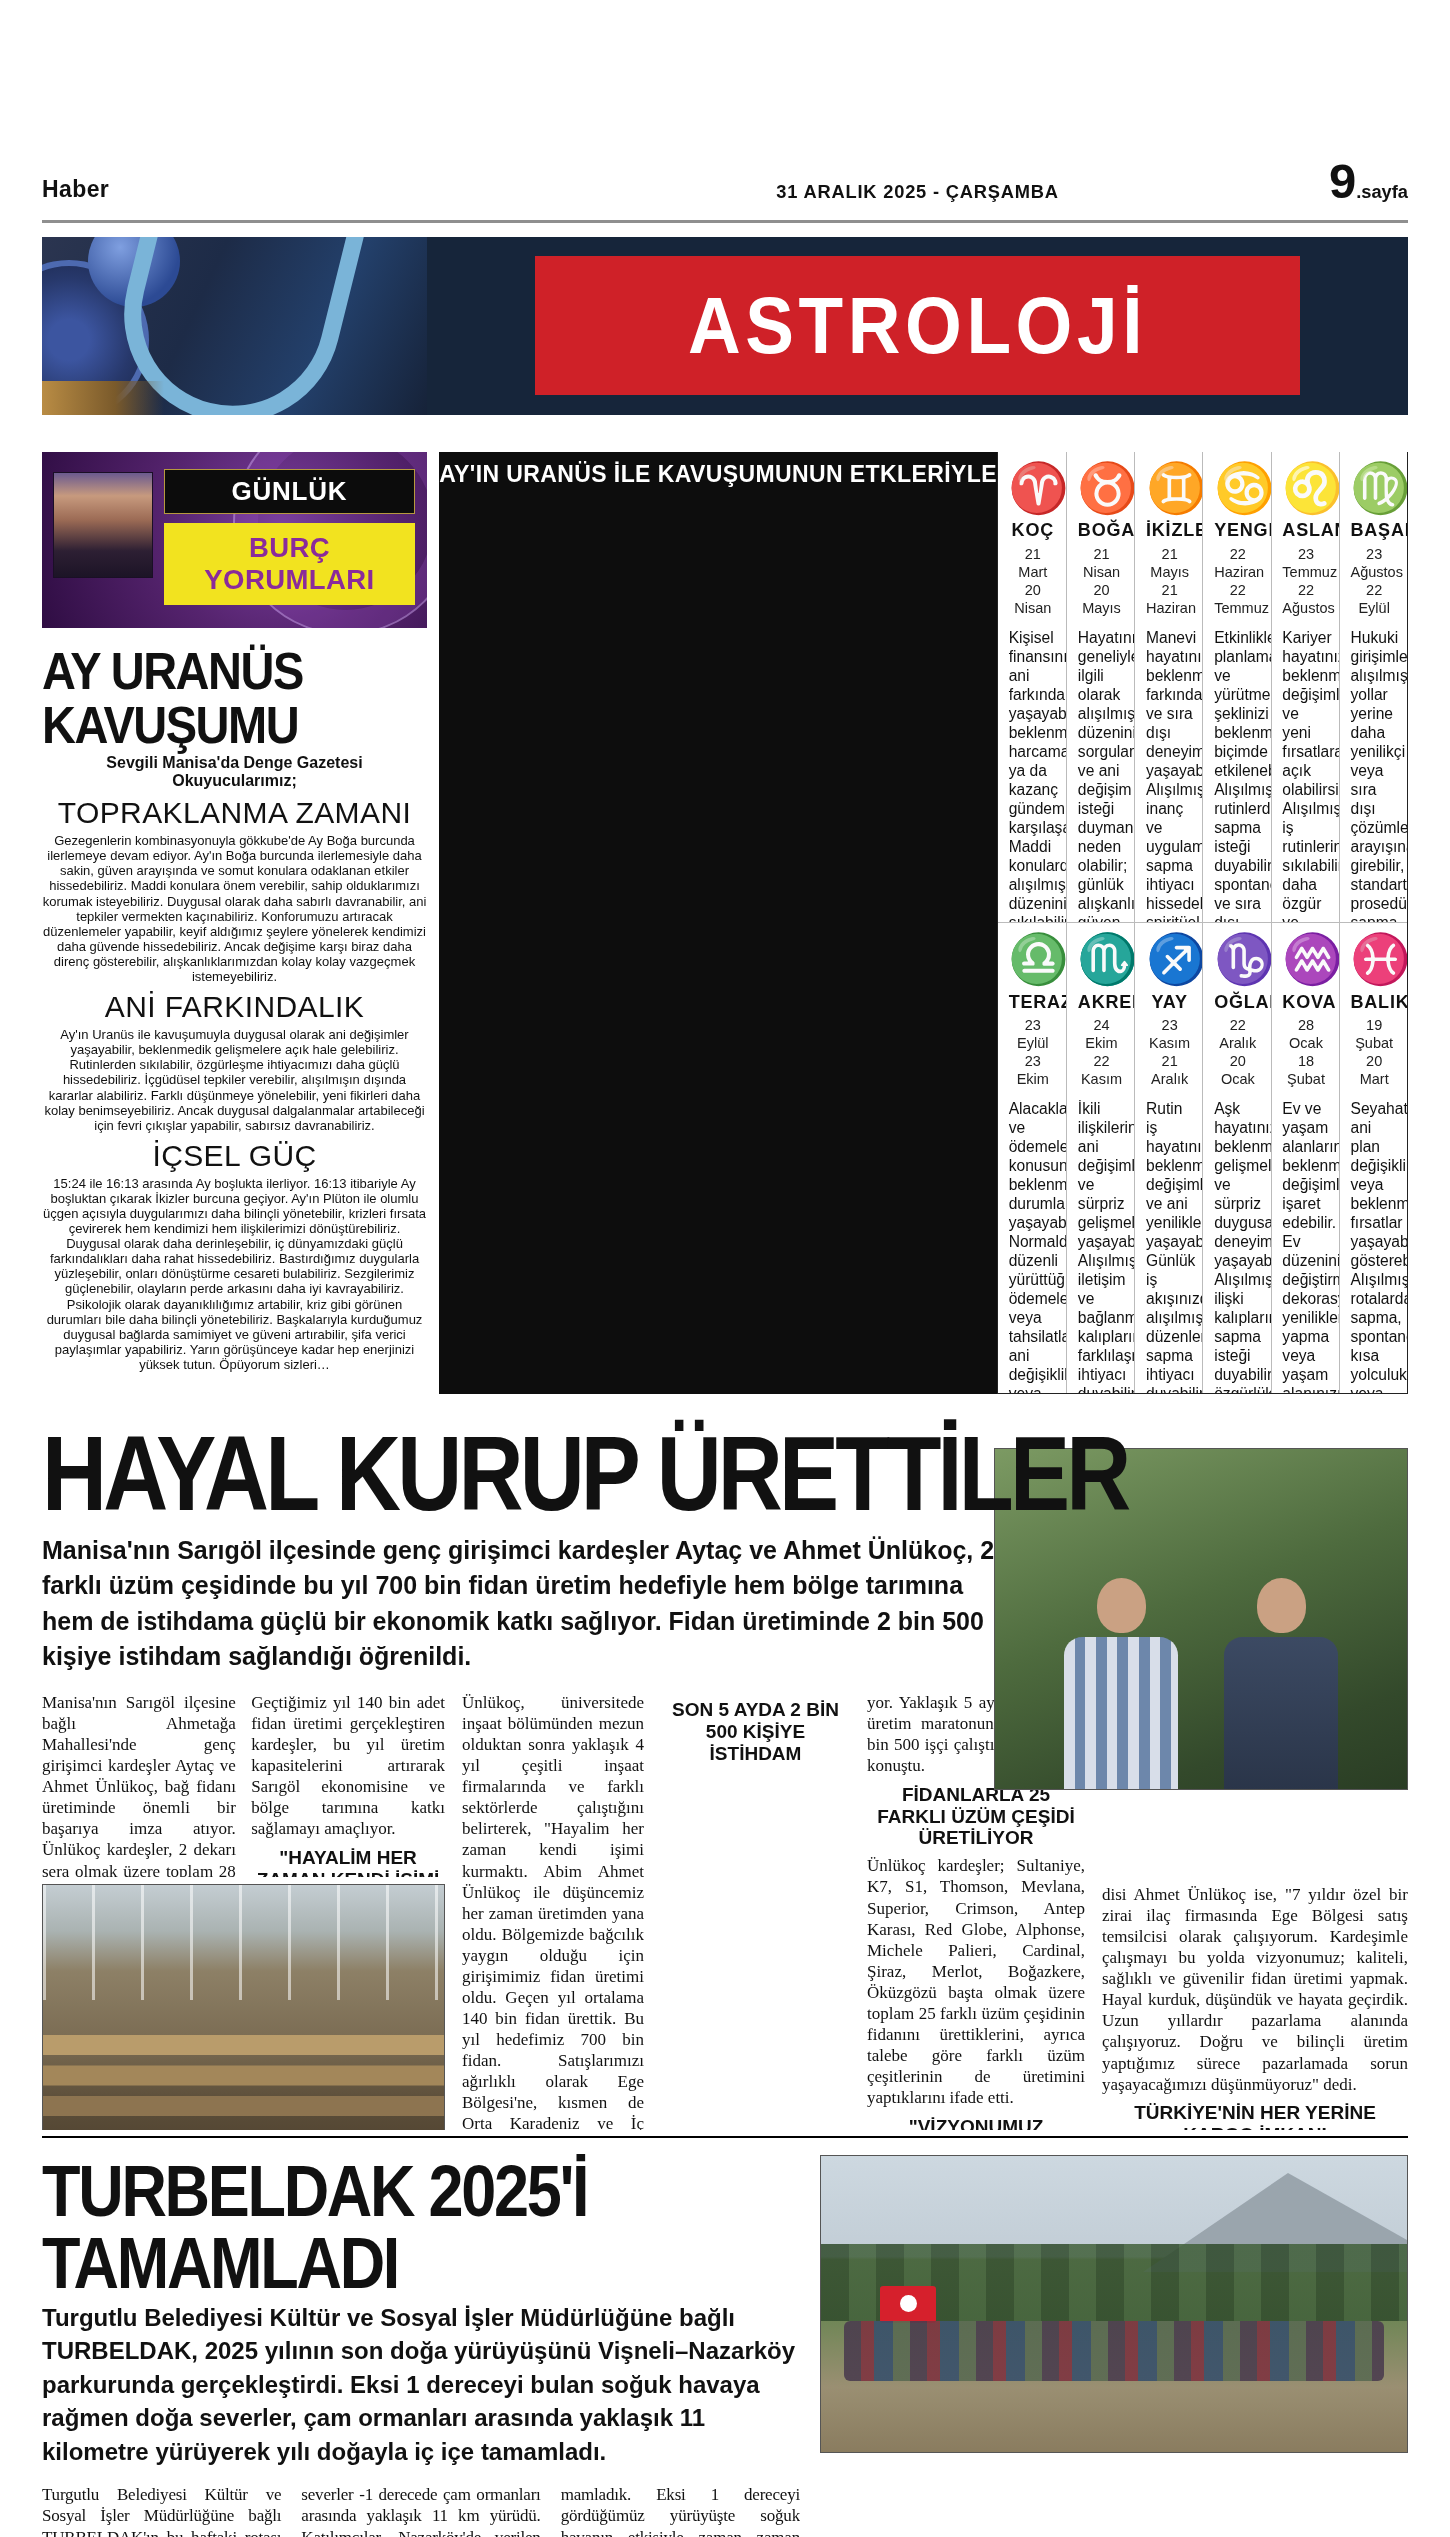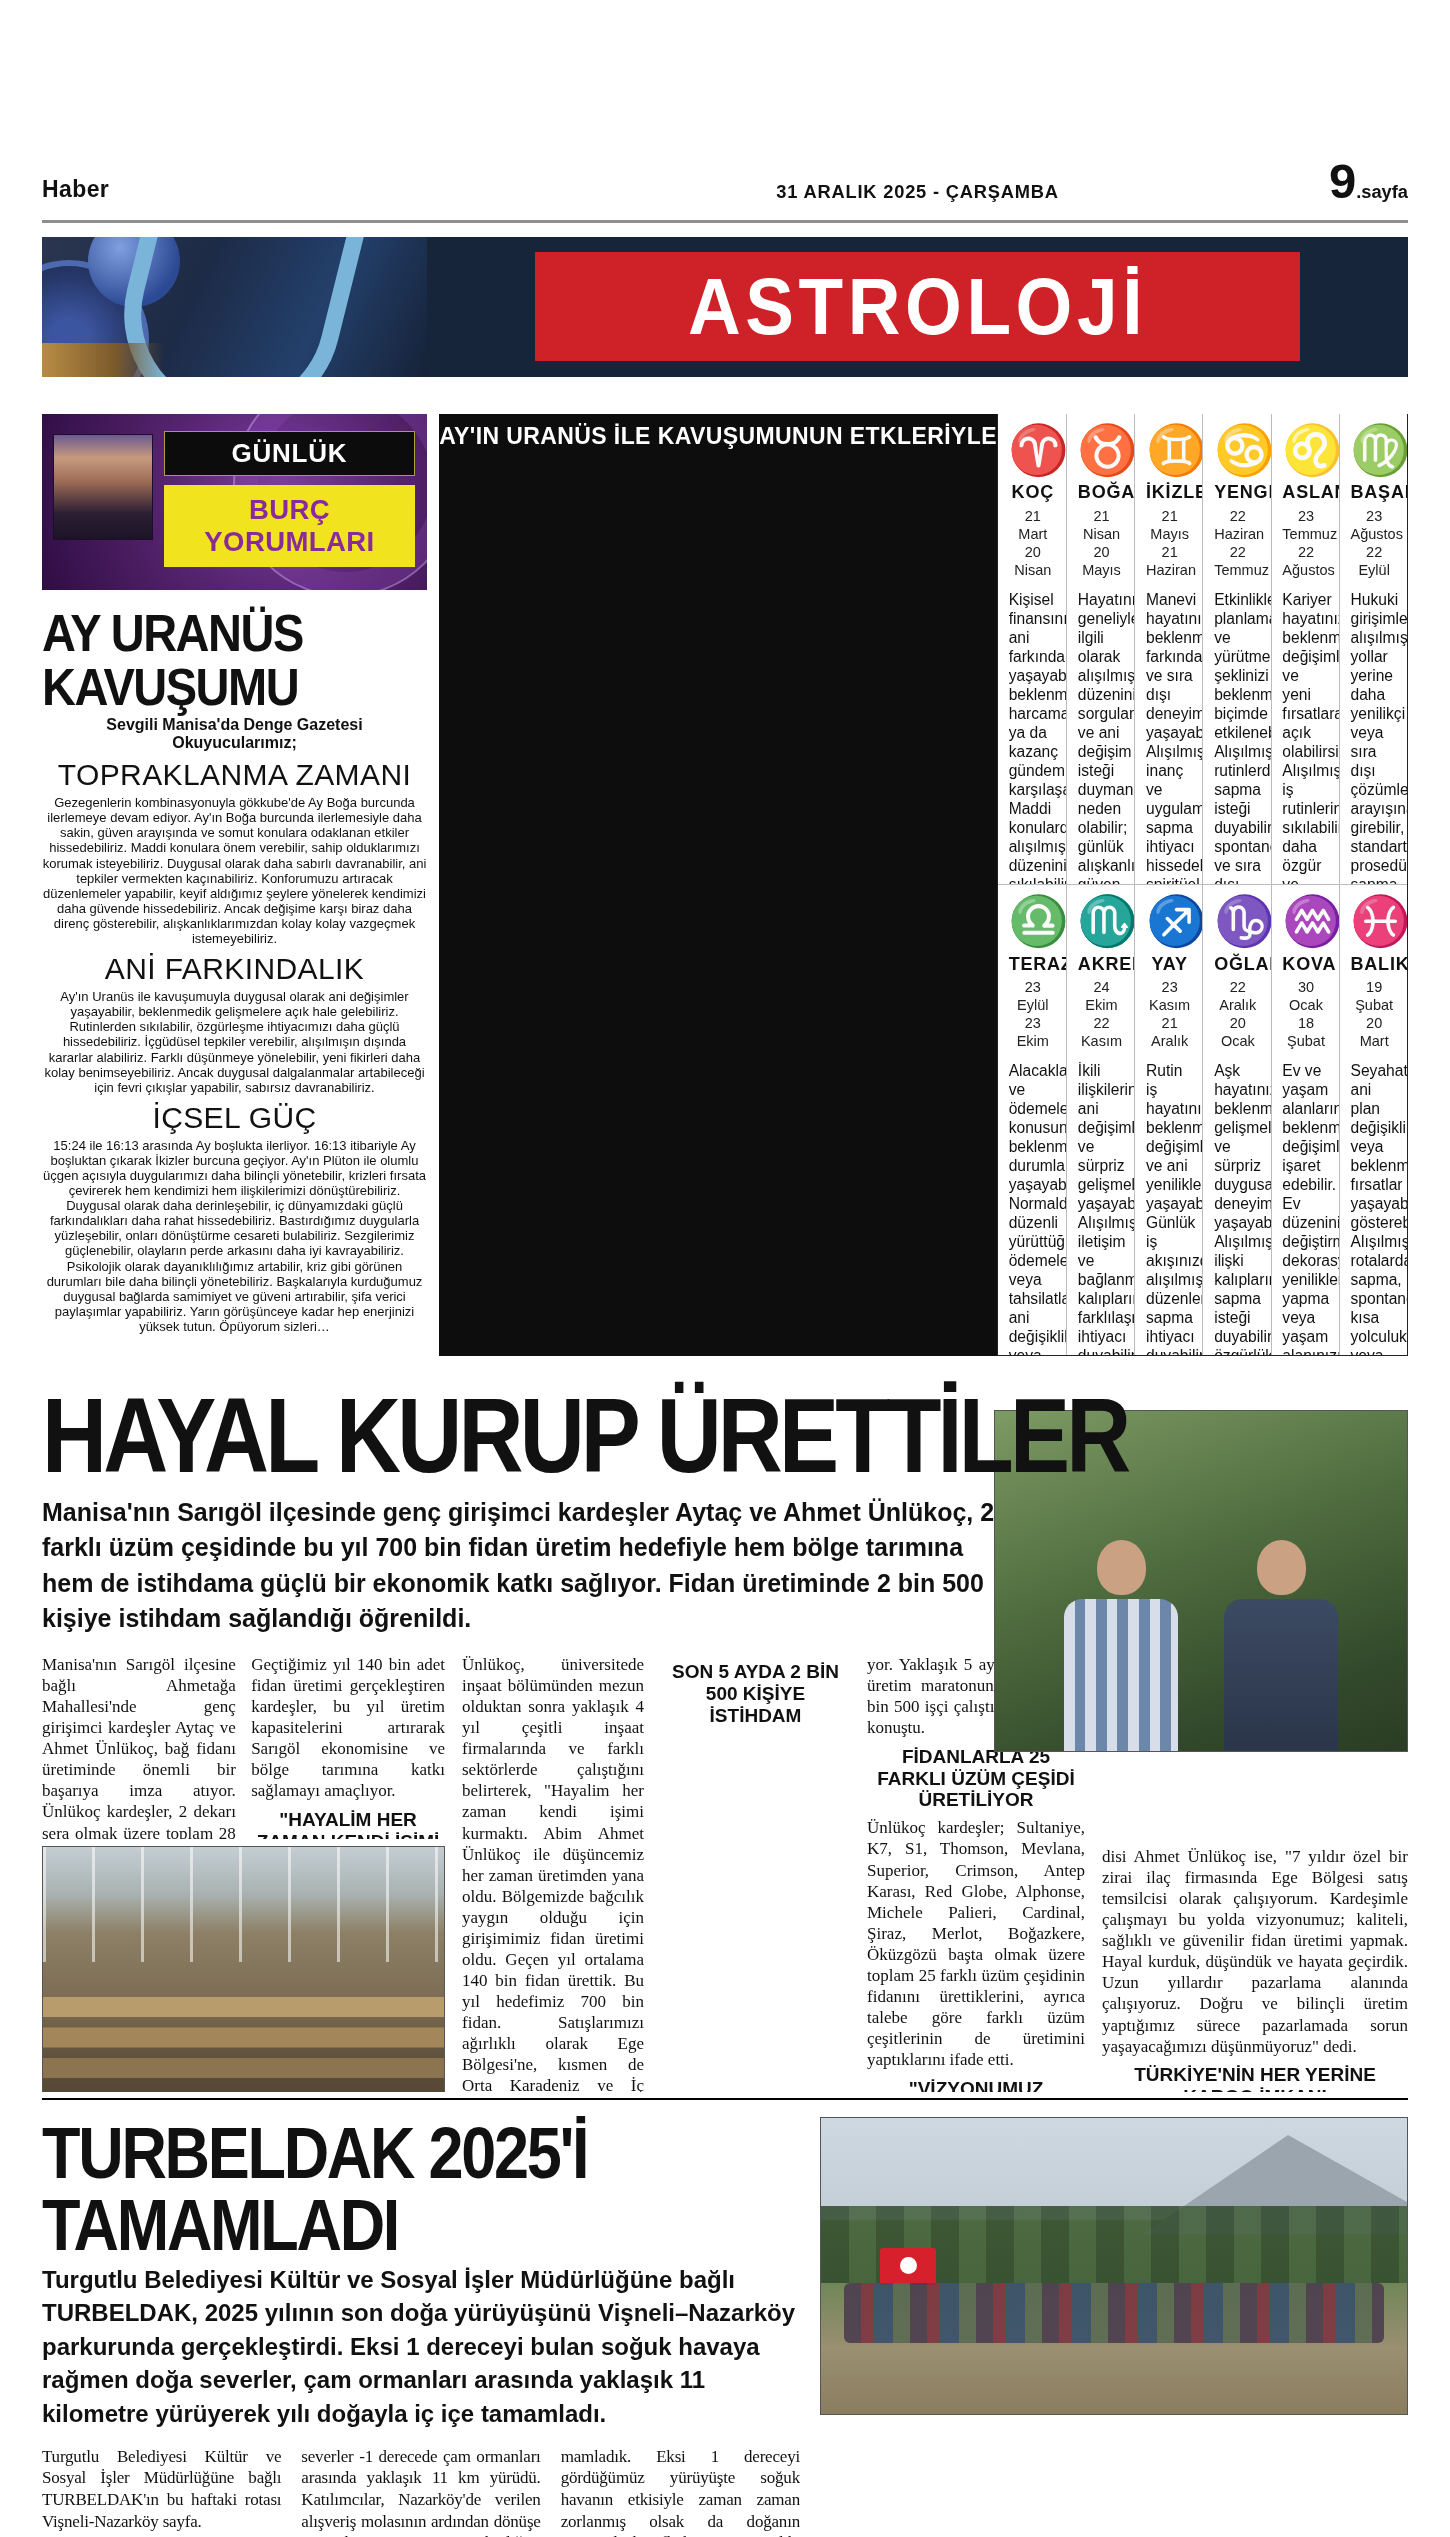--- a/index.html
+++ b/index.html
@@ -8,21 +8,21 @@
 
   
   .topbar{display:flex;align-items:flex-end;justify-content:space-between;padding-bottom:17px;border-bottom:3.8px solid #8f8f8f;}
   .tb-section{font-size:23px;font-weight:700;letter-spacing:0.4px;}
   .tb-date{font-size:18.3px;font-weight:700;letter-spacing:0.8px;margin-left:397px;}
   .tb-page{font-weight:700;white-space:nowrap;}
   .tb-page .num{font-size:49px;line-height:0.8;}
   .tb-page .suf{font-size:18.3px;}
 
   
-  .banner-row{display:flex;margin-top:13.7px;height:140px;}
+  .banner-row{display:flex;margin-top:13.7px;height:178px;}
   .banner-collage{width:385px;height:100%;position:relative;overflow:hidden;background:linear-gradient(115deg,#2b3550 0%,#1d2b47 40%,#23406b 70%,#162238 100%);}
   .collage-swoosh{position:absolute;left:84px;top:-46px;width:183px;height:198px;border:17px solid #7ab4d8;border-radius:0 0 122px 122px;transform:rotate(14deg);}
   .collage-wheel{position:absolute;left:-53px;top:23px;width:160px;height:160px;border-radius:50%;background:radial-gradient(circle,#3c55a0 18%,#27386b 55%,#16213f 100%);box-shadow:0 0 0 6.1px #4d6ab0 inset;}
   .collage-globe{position:absolute;left:46px;top:-21.4px;width:92px;height:92px;border-radius:50%;background:radial-gradient(circle at 35% 35%,#7f9fe0,#2c4a94 70%);}
   .collage-warm{position:absolute;left:0;bottom:0;width:122px;height:34px;background:linear-gradient(90deg,#b98c44,#7a5a2b 60%,transparent);}
   .banner-right{flex:1;height:100%;background:#16253a;display:flex;align-items:center;justify-content:center;}
   .banner-redbox{background:#cf2128;width:78%;height:78%;display:flex;align-items:center;justify-content:center;}
   .banner-title{color:#fff;font-size:73px;font-weight:800;letter-spacing:4.6px;line-height:1;transform:scaleY(1.08);}
 
   
@@ -234,21 +234,21 @@
           <div class="zdate">
               <div>22 Aralık</div>
               <div>20 Ocak</div>
             </div>
           <div class="ztext">Aşk hayatınızda beklenmedik gelişmeler ve sürpriz duygusal deneyimler yaşayabilirsiniz. Alışılmış ilişki kalıplarından sapma isteği duyabilir, özgürlük ve yenilik arayışınız öne çıkabilir. Duygusal sezgilerinizin güçlenmesiyle daha bilinçli ve özgün seçimler yaparak dengenizi kurmanız için fırsatlar değerlendirebilirsiniz.</div>
         </div>
         <div class="zcell row2">
           <div class="zsym" style="color: rgb(142, 47, 158);">♒</div>
           <div class="zname">KOVA</div>
           <div class="zdate">
-              <div>30 Ocak</div>
+              <div>28 Ocak</div>
               <div>18 Şubat</div>
             </div>
           <div class="ztext">Ev ve yaşam alanlarınızda beklenmedik değişimlere işaret edebilir. Ev düzeninizi değiştirme, dekorasyonda yenilikler yapma veya yaşam alanınızı daha özgün ve kişisel bir şekilde şekillendirme isteği duyabilirsiniz. Ani taşınma fikirleri veya evle ilgili sürpriz gelişmeler gündeme gelebilir; bu nedenle esnek ve hazırlıklı olabilirsiniz.</div>
         </div>
         <div class="zcell row2">
           <div class="zsym" style="color: rgb(46, 111, 192);">♓</div>
           <div class="zname">BALIK</div>
           <div class="zdate">
               <div>19 Şubat</div>
               <div>20 Mart</div>

